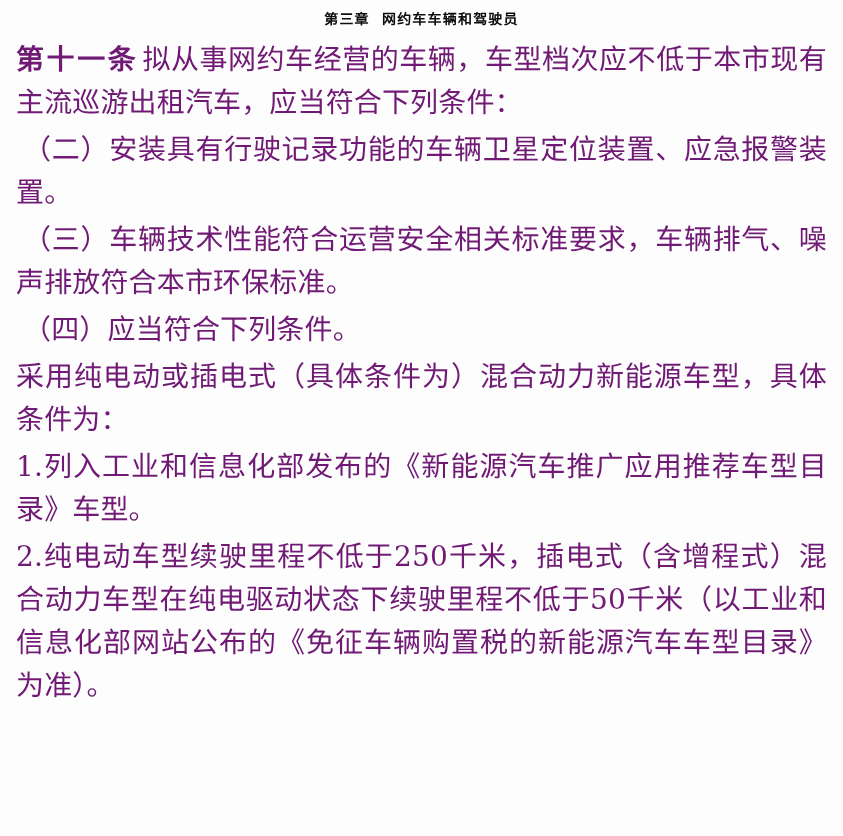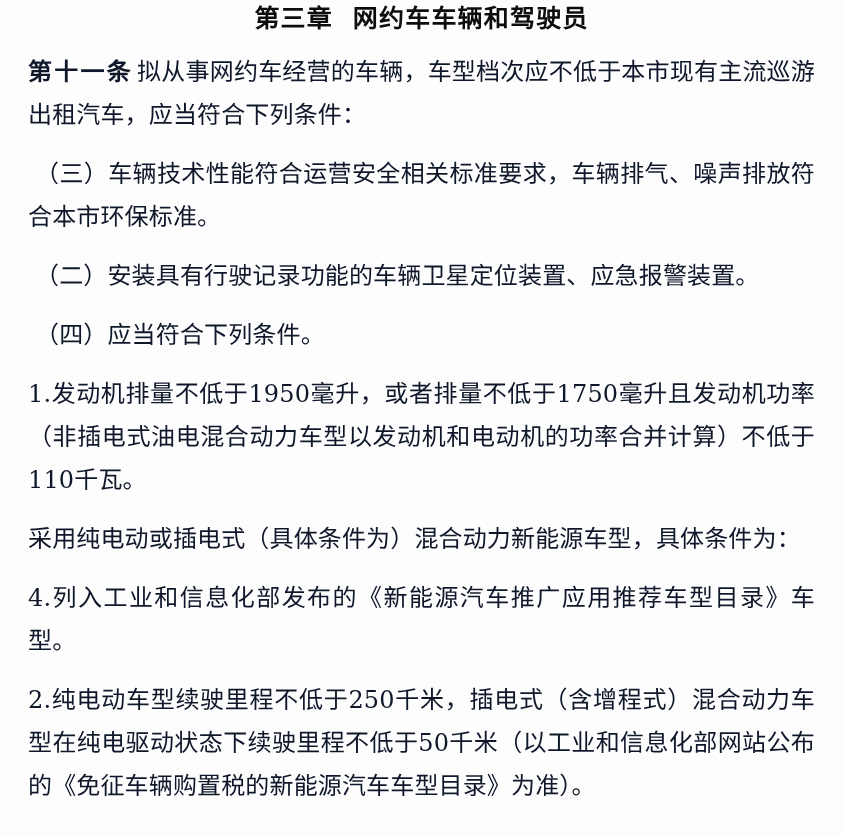--- a/index.html
+++ b/index.html
@@ -20,41 +20,41 @@
     position: relative;
     width: 843px;
     height: 836px;
     background: #fdfdfd;
     box-sizing: border-box;
     padding: 0 12px 0 12px;
   }
 
   
   .doc-title {
-    font-size: 25px;
+    font-size: 14px;
     font-weight: bold;
     text-align: center;
     letter-spacing: 1.2px;
     line-height: 30px;
     padding-top: 4px;
     margin: 0 0 3px 0;
     white-space: pre;
     color: #0d0d0d;
   }
 
   
   .para {
-    font-size: 24px;
+    font-size: 28px;
     line-height: 43px;
     text-align: justify;
     text-justify: inter-ideograph;
     text-align-last: left;
-    margin: 16px;
+    margin: 4px;
     letter-spacing: 0.15px;
-    color: #0f172a;
+    color: #701a75;
     word-break: break-all;
   }
 
   
   .para.indent {
     text-indent: 7px;
   }
 
   .para .lead {
     font-weight: bold;
@@ -66,21 +66,20 @@
 <body>
 
 <div id="page">
 
   <h1 class="doc-title">第三章  网约车车辆和驾驶员</h1>
 
   <p class="para">
     <span class="lead">第十一条</span><span>拟从事网约车经营的车辆，车型档次应不低于本市现有主流巡游出租汽车，应当符合下列条件：</span>
   </p>
 
+  <p class="para indent">（二）安装具有行驶记录功能的车辆卫星定位装置、应急报警装置。</p>
   <p class="para indent">（三）车辆技术性能符合运营安全相关标准要求，车辆排气、噪声排放符合本市环保标准。</p>
-  <p class="para indent">（二）安装具有行驶记录功能的车辆卫星定位装置、应急报警装置。</p>
   <p class="para indent">（四）应当符合下列条件。</p>
-  <p class="para">1.发动机排量不低于1950毫升，或者排量不低于1750毫升且发动机功率（非插电式油电混合动力车型以发动机和电动机的功率合并计算）不低于110千瓦。</p>
   <p class="para">采用纯电动或插电式（具体条件为）混合动力新能源车型，具体条件为：</p>
-  <p class="para">4.列入工业和信息化部发布的《新能源汽车推广应用推荐车型目录》车型。</p>
+  <p class="para">1.列入工业和信息化部发布的《新能源汽车推广应用推荐车型目录》车型。</p>
   <p class="para">2.纯电动车型续驶里程不低于250千米，插电式（含增程式）混合动力车型在纯电驱动状态下续驶里程不低于50千米（以工业和信息化部网站公布的《免征车辆购置税的新能源汽车车型目录》为准）。</p>
 
 </div>
 
 </body></html>

